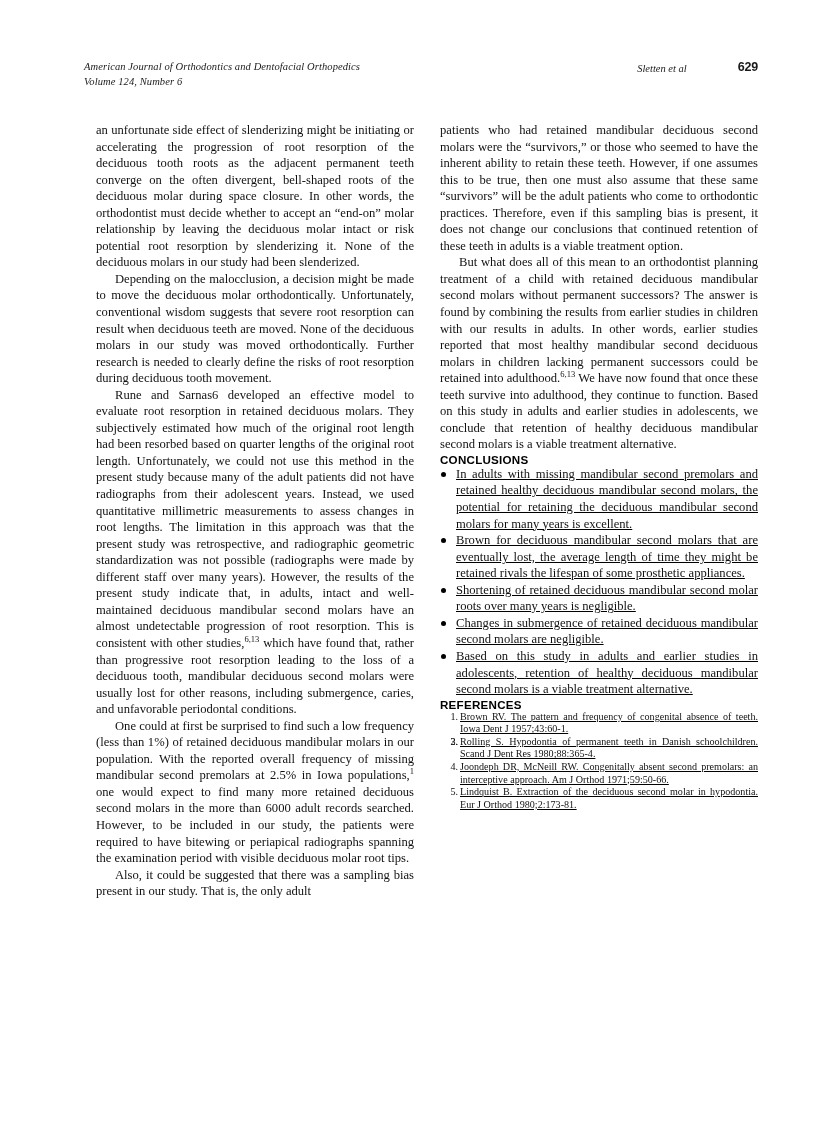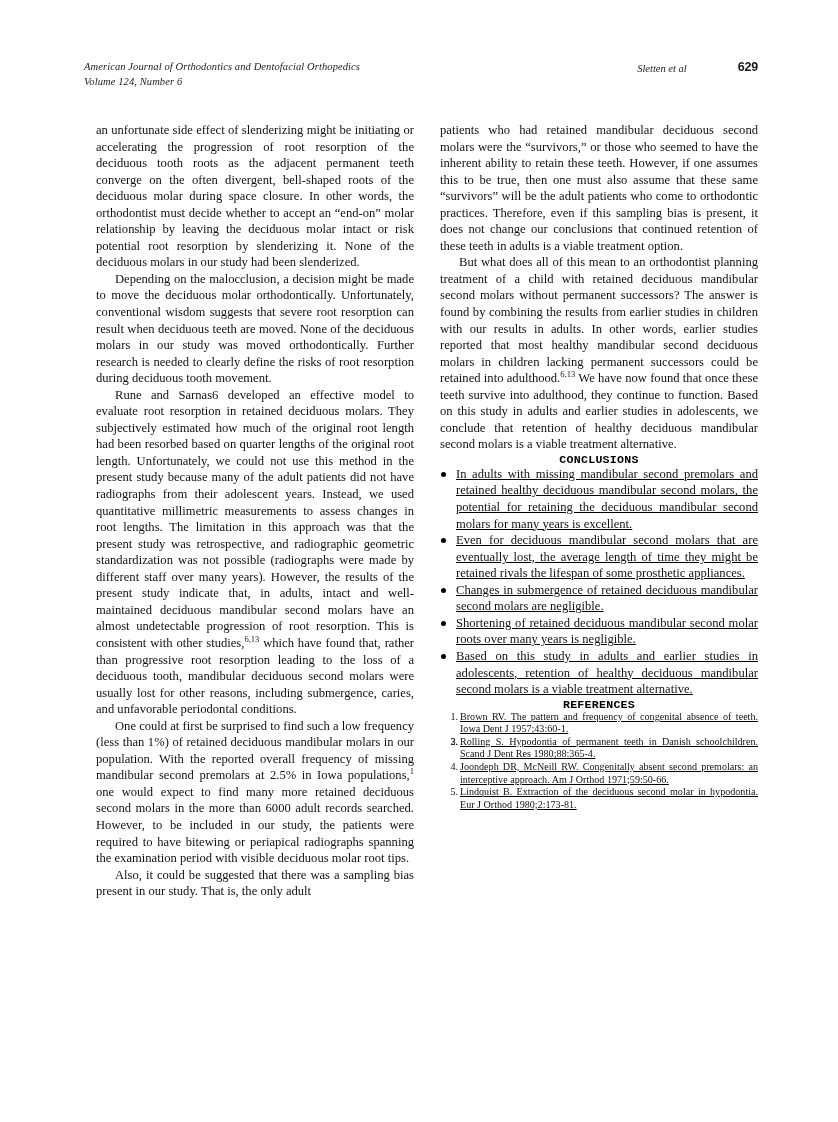--- a/index.html
+++ b/index.html
@@ -81,26 +81,25 @@
   p.body.indent { text-indent: 19px; }
   sup {
     font-size: 0.68em;
     vertical-align: super;
     line-height: 0;
   }
 
   
   h2.sect {
     margin: 0;
-    font-family: Liberation Mono, monospace;
+    font-family: Liberation Sans, sans-serif;
     font-weight: bold;
     font-size: 11.6px;
     letter-spacing: 0.25px;
     color: #000;
-    text-align: center;
   }
   .sect-gap-before { margin-top: 19px; }
   .sect-gap-after  { margin-top: 11px; text-decoration: underline; }
 
   
   ul.bullets {
     margin: 0;
     padding: 0;
     list-style: none;
   }
@@ -179,23 +178,23 @@
   <div class="col col-right">
 
     <p class="body">patients who had retained mandibular deciduous second molars were the “survivors,” or those who seemed to have the inherent ability to retain these teeth. However, if one assumes this to be true, then one must also assume that these same “survivors” will be the adult patients who come to orthodontic practices. Therefore, even if this sampling bias is present, it does not change our conclusions that continued retention of these teeth in adults is a viable treatment option.</p>
 
     <p class="body indent"><span>But what does all of this mean to an orthodontist planning treatment of a child with retained deciduous mandibular second molars without permanent successors? The answer is found by combining the results from earlier studies in children with our results in adults. In other words, earlier studies reported that most healthy mandibular second deciduous molars in children lacking permanent successors could be retained into adulthood.<sup>6,13</sup> We have now found that once these teeth survive into adulthood, they continue to function. Based on this study in adults and earlier studies in adolescents, we conclude that retention of healthy deciduous mandibular second molars is a viable treatment alternative.</span></p>
 
     <h2 class="sect sect-gap-before">CONCLUSIONS</h2>
 
     <ul class="bullets sect-gap-after">
       <li><span class="dot"></span><span>In adults with missing mandibular second premolars and retained healthy deciduous mandibular second molars, the potential for retaining the deciduous mandibular second molars for many years is excellent.</span></li>
-      <li><span class="dot"></span><span>Even for deciduous mandibular second molars that are eventually lost, the average length of time they might be retained rivals the lifespan of some prosthetic appliances.</span></li>
+      <li><span class="dot"></span><span>Brown for deciduous mandibular second molars that are eventually lost, the average length of time they might be retained rivals the lifespan of some prosthetic appliances.</span></li>
+      <li><span class="dot"></span><span>Shortening of retained deciduous mandibular second molar roots over many years is negligible.</span></li>
       <li><span class="dot"></span><span>Changes in submergence of retained deciduous mandibular second molars are negligible.</span></li>
-      <li><span class="dot"></span><span>Shortening of retained deciduous mandibular second molar roots over many years is negligible.</span></li>
       <li><span class="dot"></span><span>Based on this study in adults and earlier studies in adolescents, retention of healthy deciduous mandibular second molars is a viable treatment alternative.</span></li>
     </ul>
 
     <h2 class="sect sect-gap-before">REFERENCES</h2>
 
     <ol class="refs sect-gap-after">
       <li><span class="refnum">1.</span><span>Brown RV. The pattern and frequency of congenital absence of teeth. Iowa Dent J 1957;43:60-1.</span></li>
       <li><span class="refnum">2.</span></li>
       <li><span class="refnum">3.</span><span>Rolling S. Hypodontia of permanent teeth in Danish schoolchildren. Scand J Dent Res 1980;88:365-4.</span></li>
       <li><span class="refnum">4.</span><span>Joondeph DR, McNeill RW. Congenitally absent second premolars: an interceptive approach. Am J Orthod 1971;59:50-66.</span></li>

